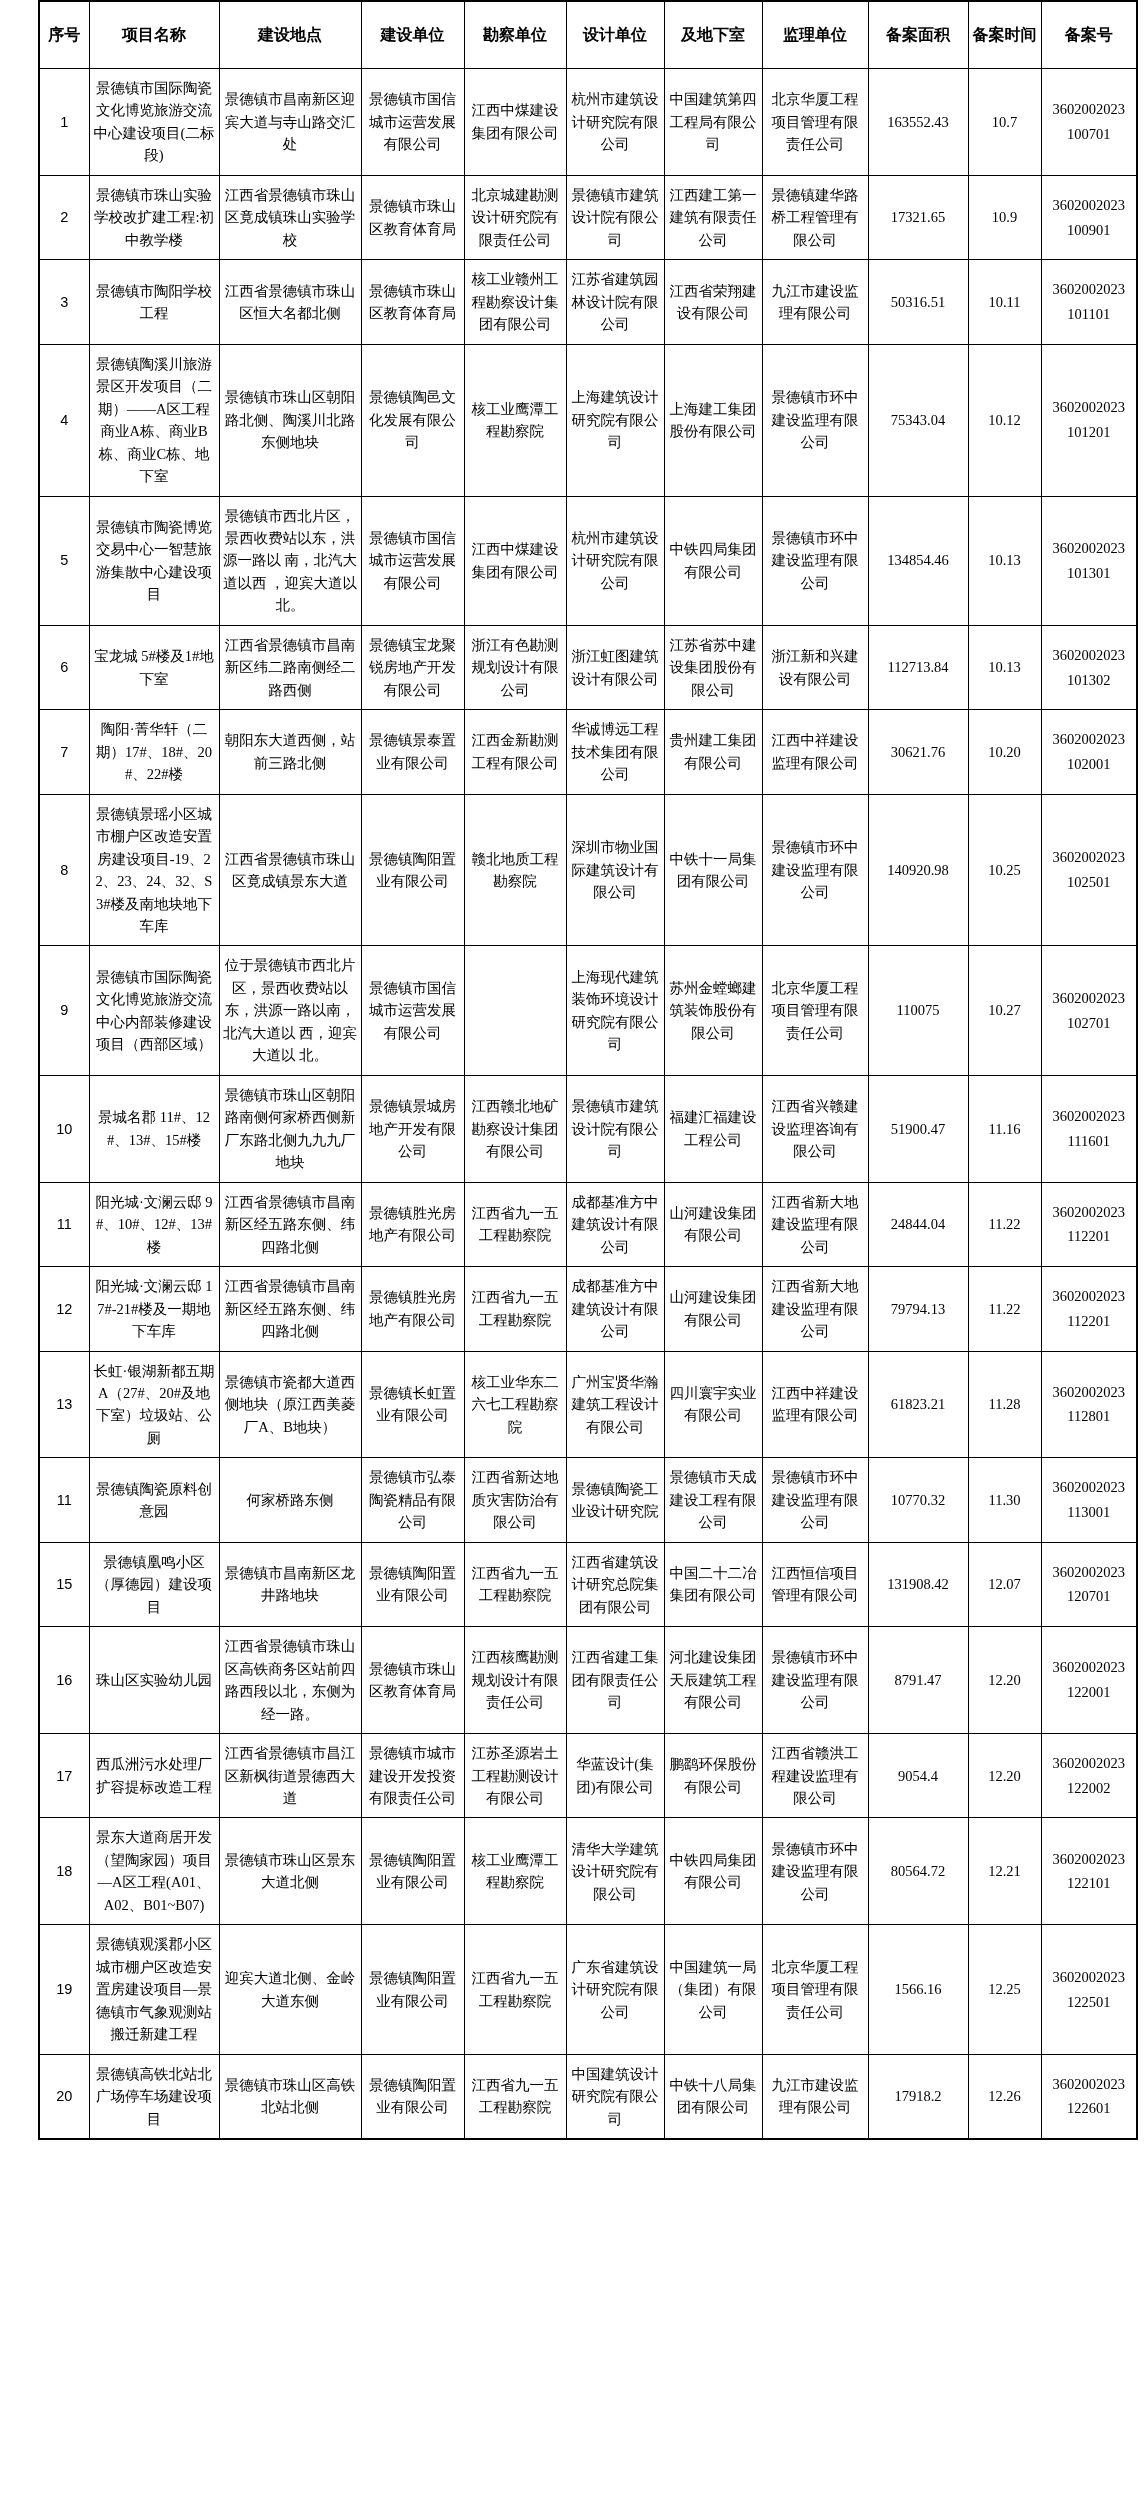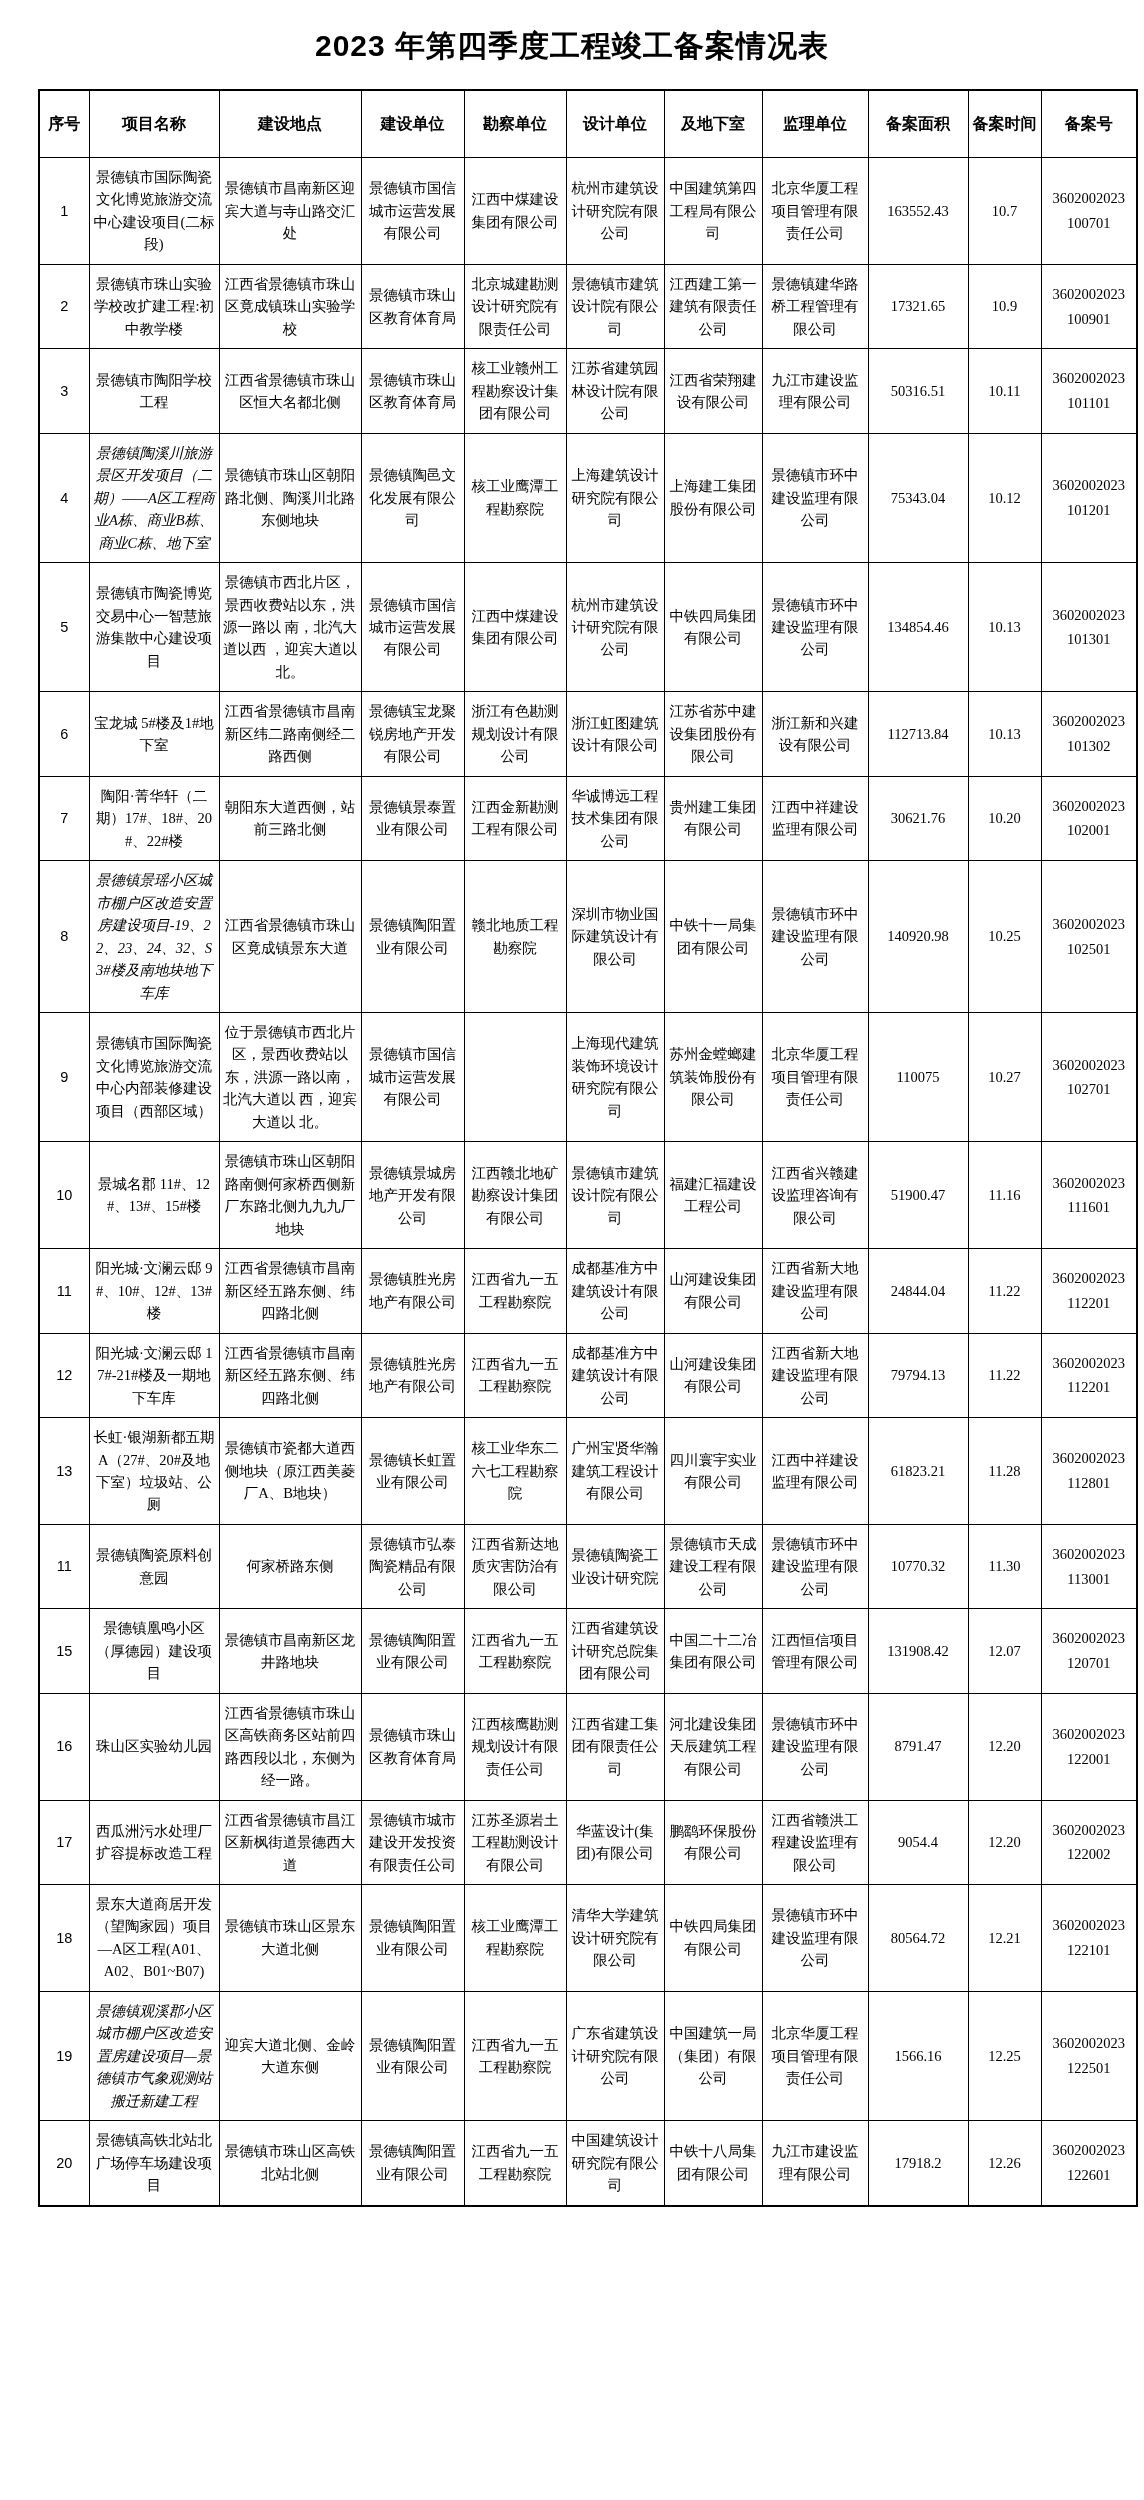--- a/index.html
+++ b/index.html
@@ -57,28 +57,26 @@
   }
   td.cell-record .rec-wrap {
     display: inline-block;
     max-width: 78px;
     word-break: break-all;
     line-height: 1.7;
   }
   td.small-name {
     font-size: 12px;
     line-height: 1.8;
-    font-style: italic;
   }
 </style>
 </head>
 <body>
 
 <div class="page">
-  <h1 class="page-title">2023 年第四季度工程竣工备案情况表</h1>
 
   <table class="report">
     <colgroup>
       <col style="width:50px">
       <col style="width:130px">
       <col style="width:142px">
       <col style="width:103px">
       <col style="width:102px">
       <col style="width:98px">
       <col style="width:98px">

